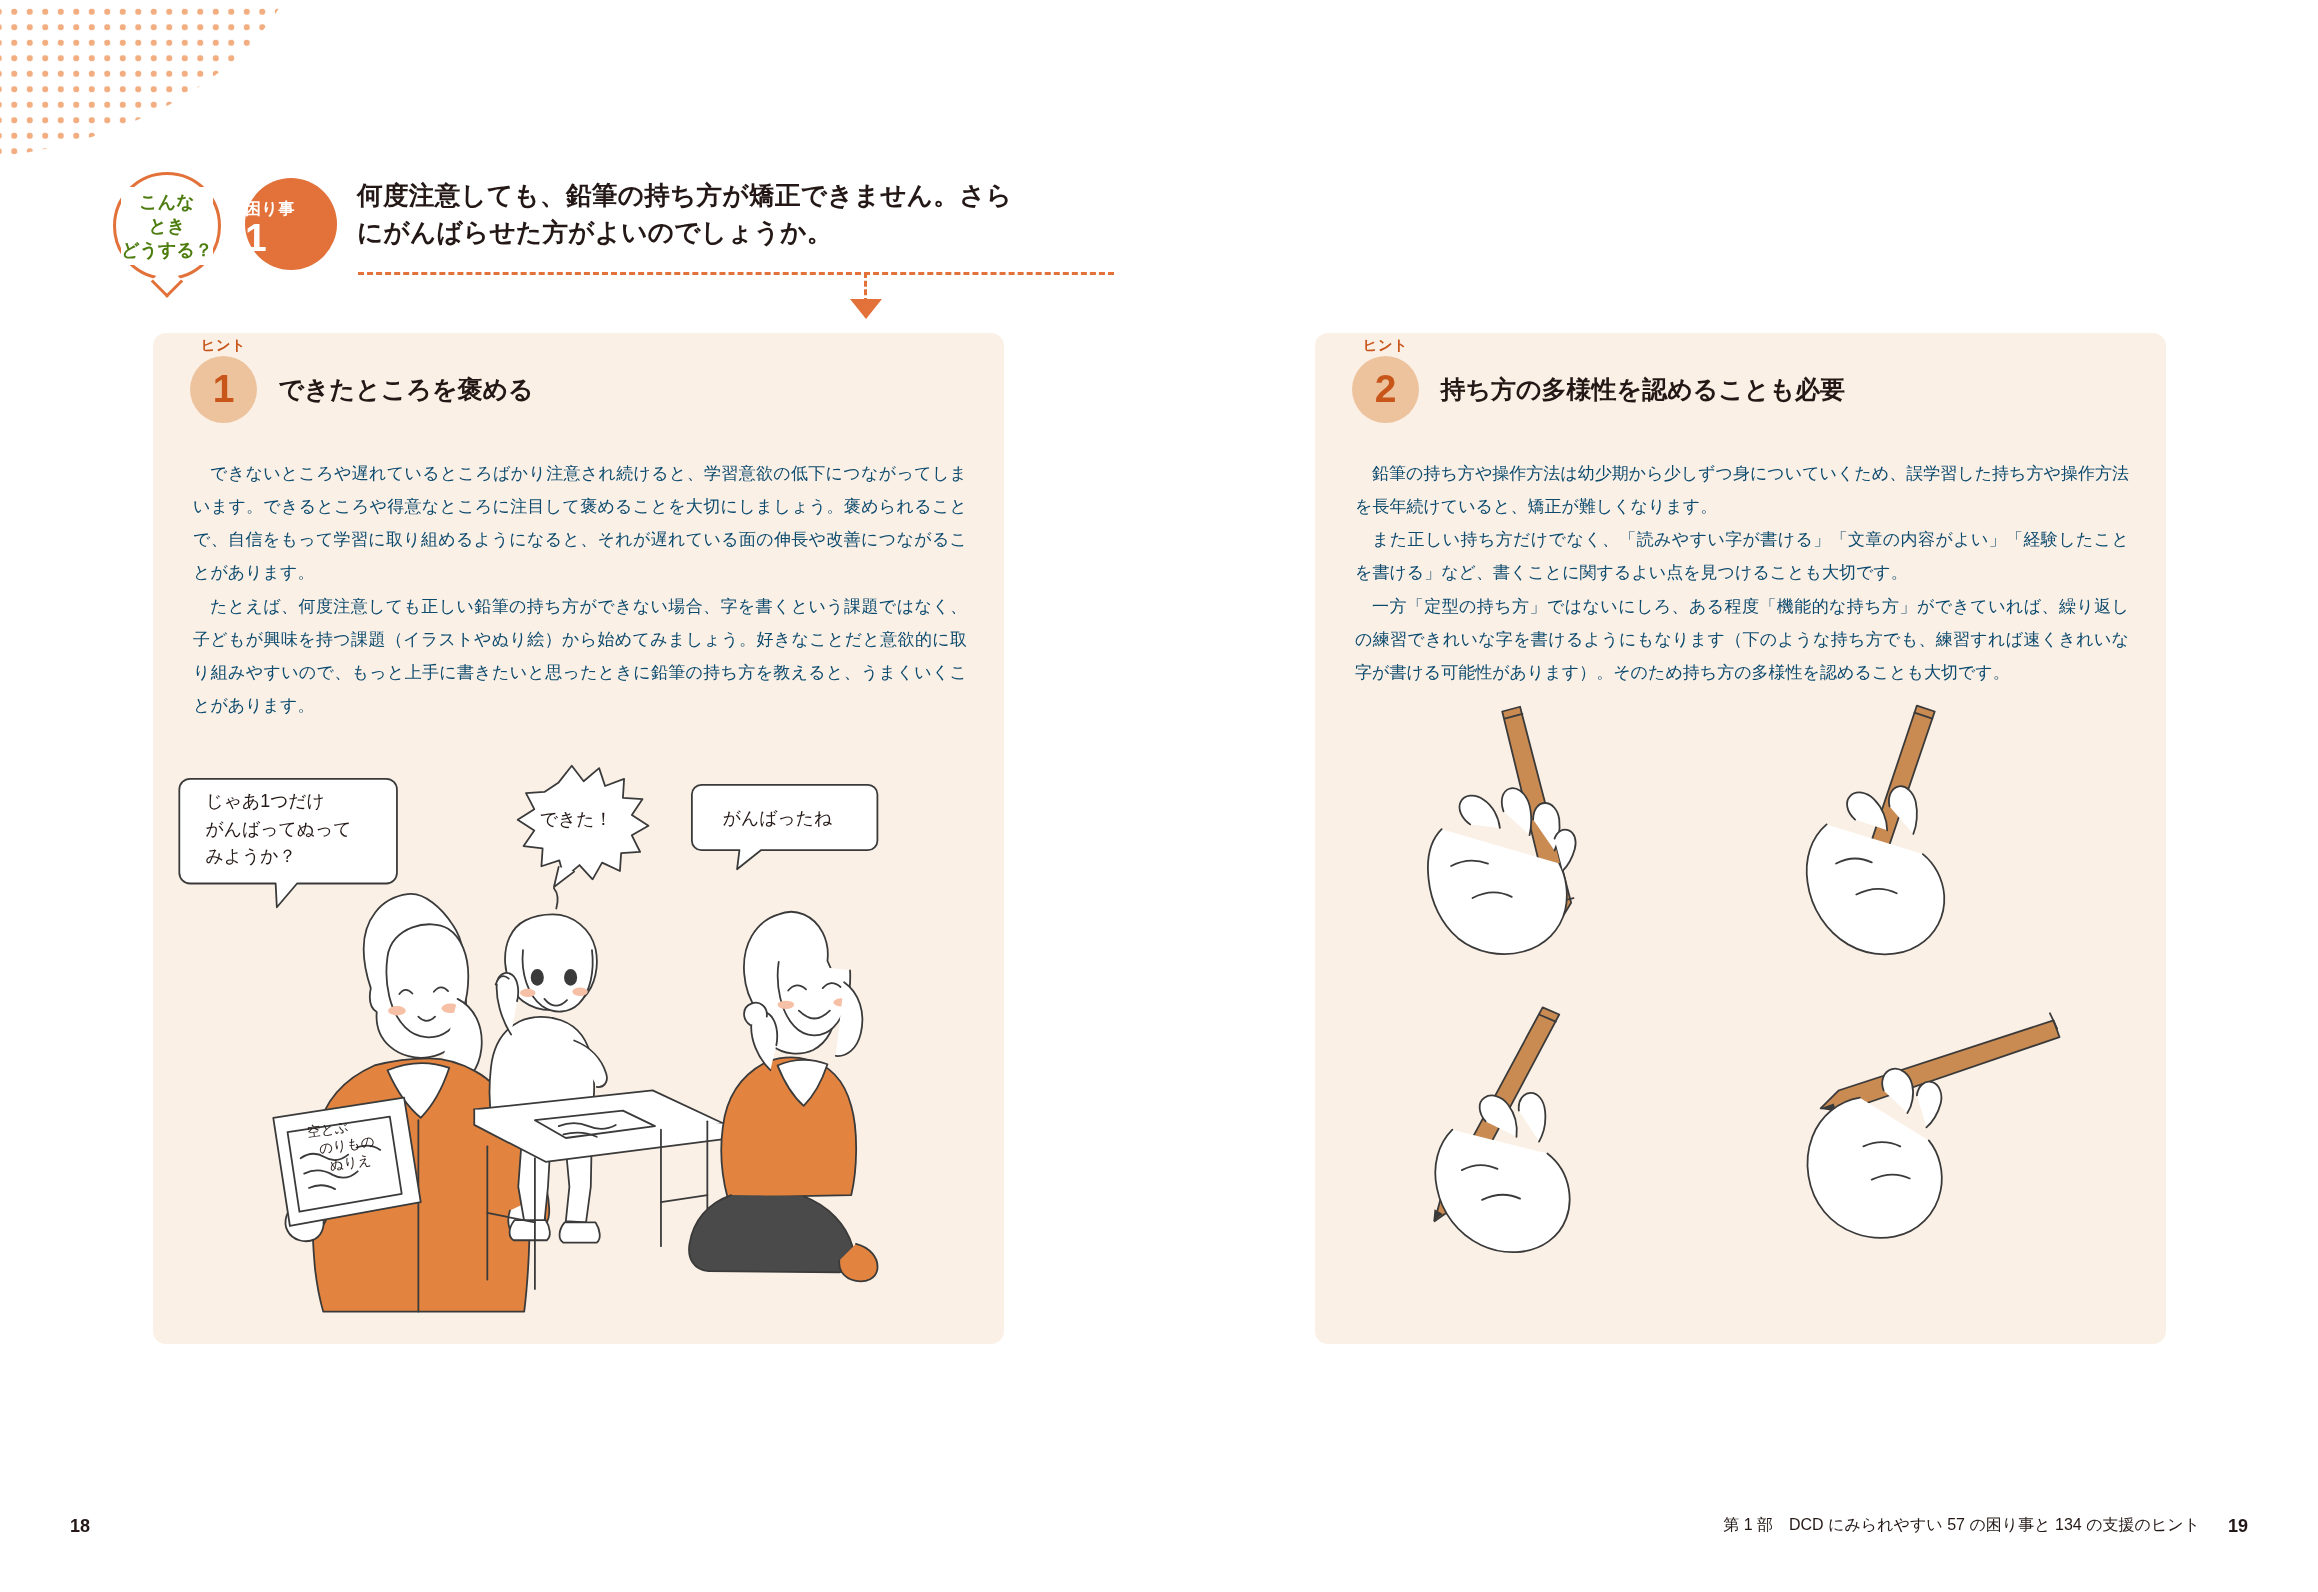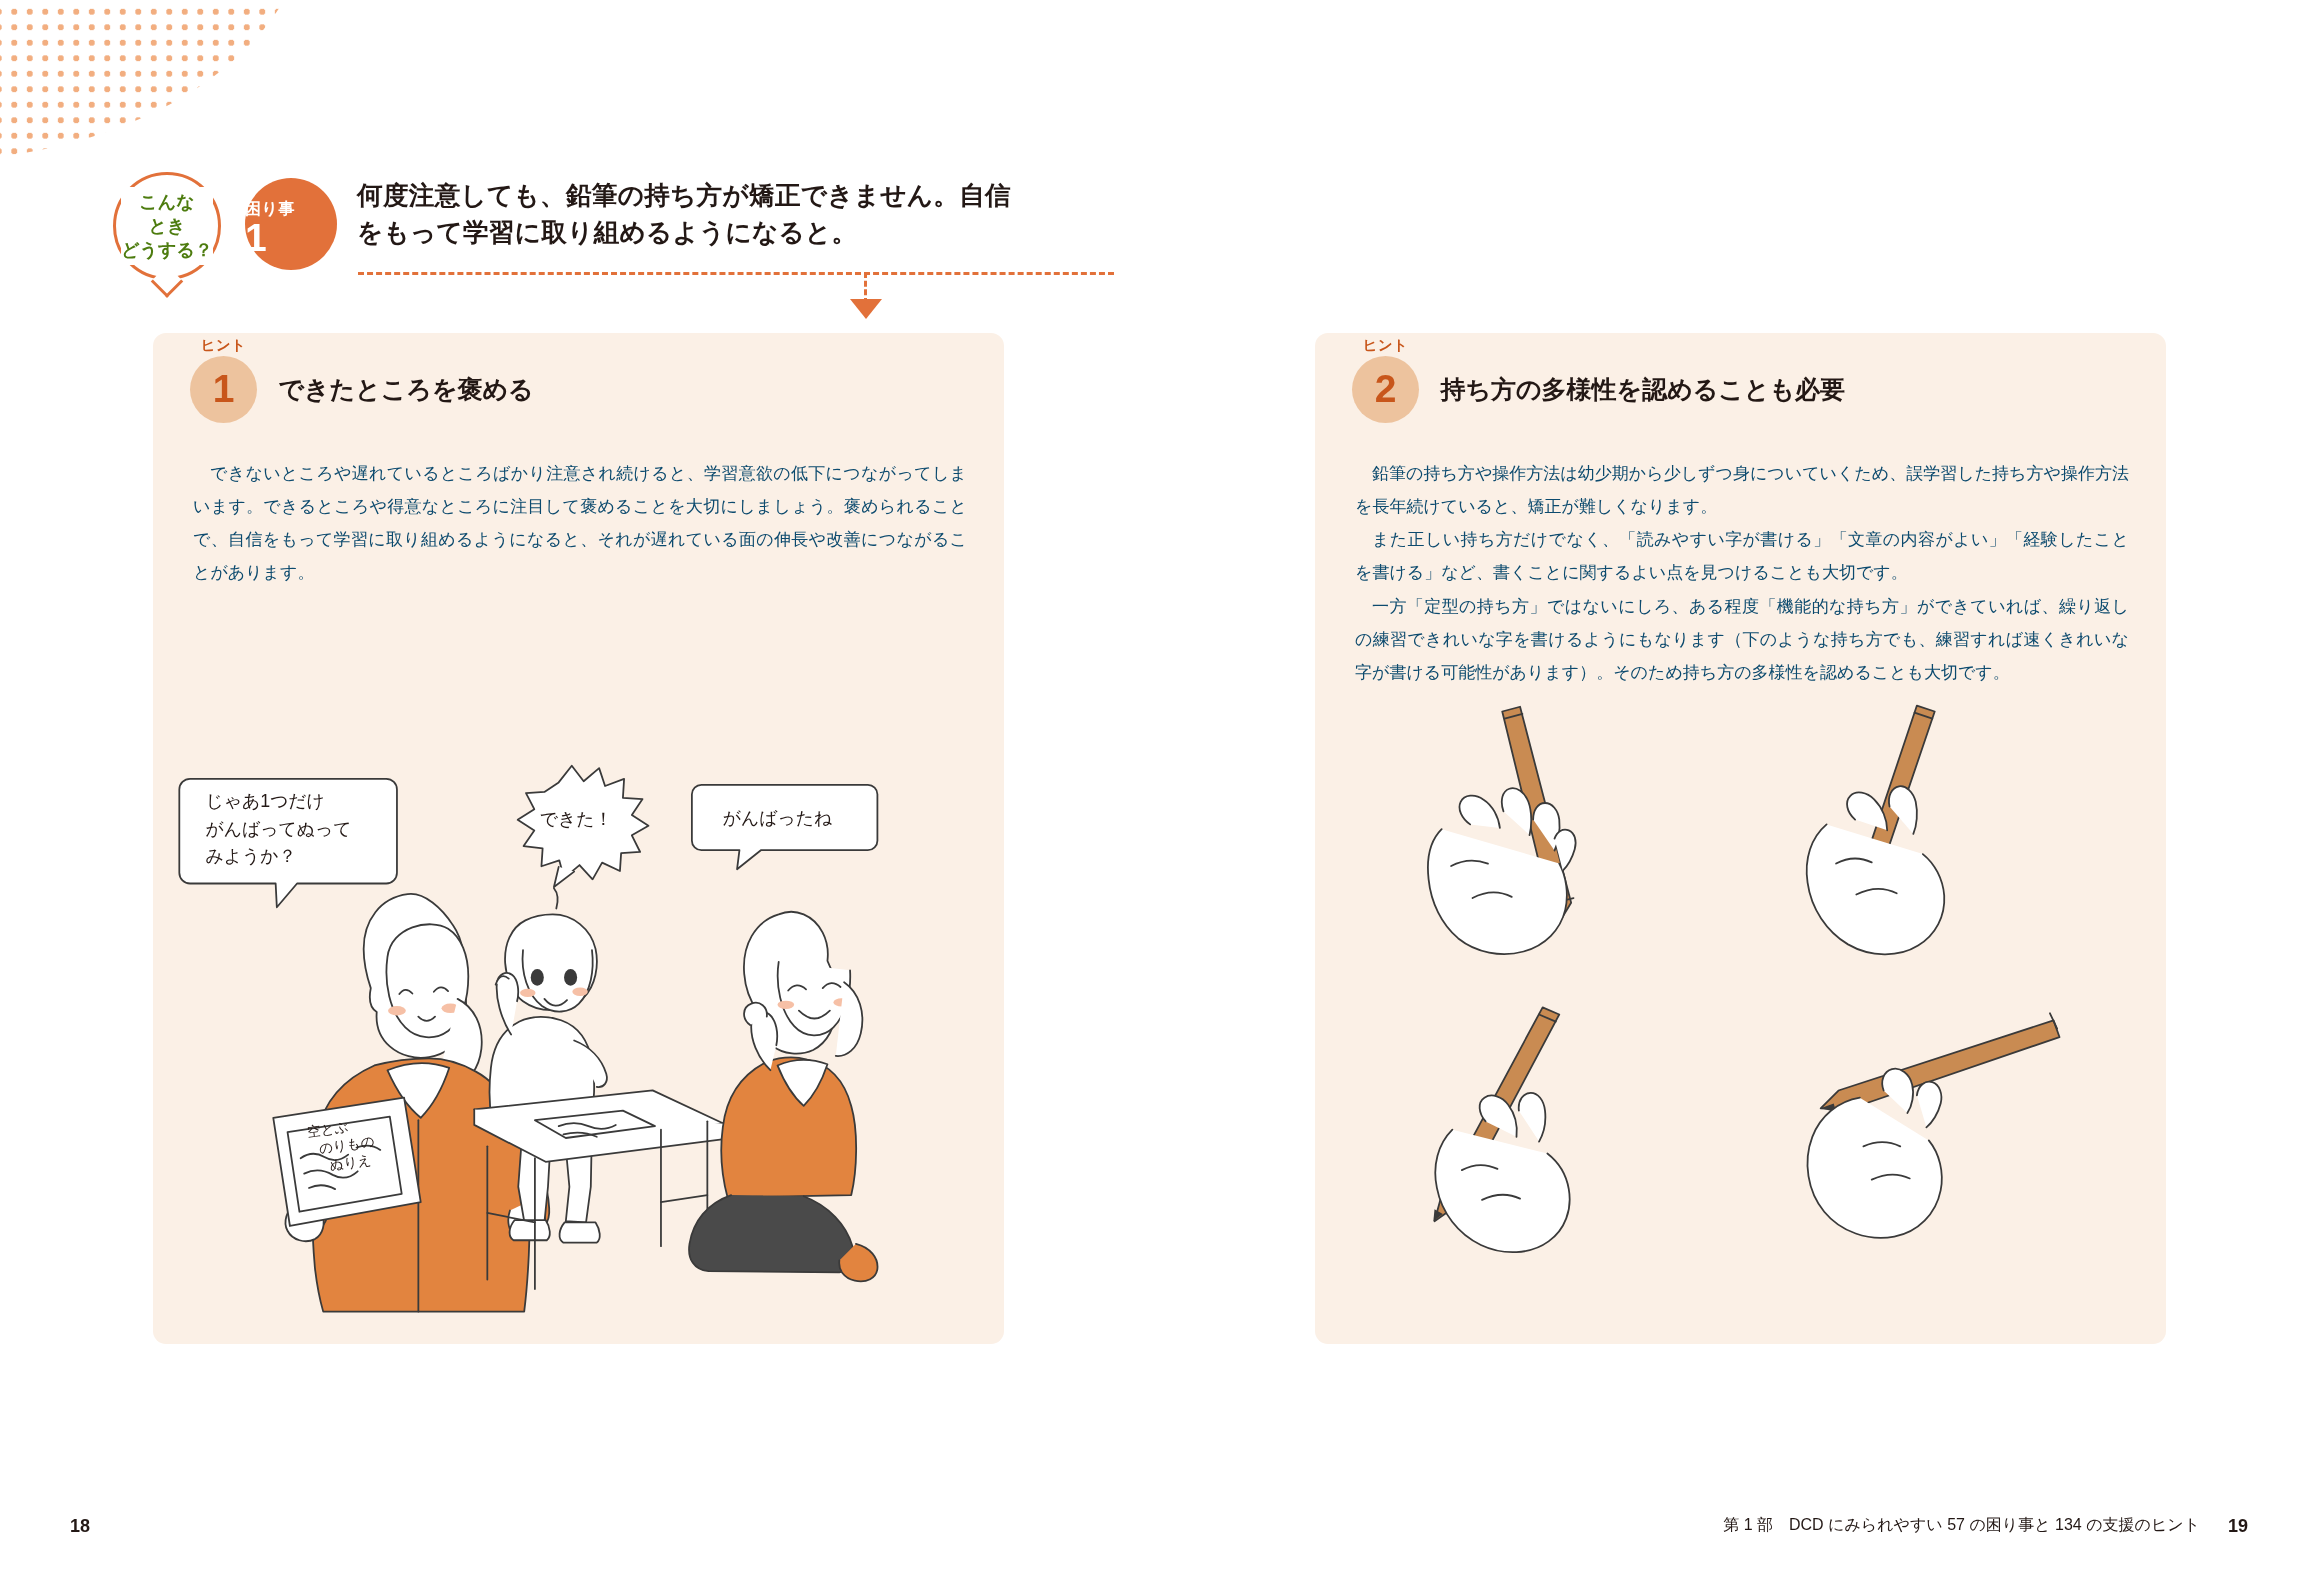--- a/index.html
+++ b/index.html
@@ -280,38 +280,39 @@
         <div>とき</div>
         <div>どうする？</div>
       </div>
     </div>
 
     <div class="komari-badge">
       <div class="kb-label">困り事</div>
       <div class="kb-num">1</div>
     </div>
 
-    <div class="question-text">何度注意しても、鉛筆の持ち方が矯正できません。自信をもって学習に取り組めるようになると。</div>
+    <div class="question-text">何度注意しても、鉛筆の持ち方が矯正できません。さらにがんばらせた方がよいのでしょうか。</div>
 
     <div class="dash-line"></div>
     <div class="dash-down"></div>
     <div class="dash-arrow"></div>
   </div>
 
   <div class="panel panel-left">
     <div class="hint-head">
       <div class="hint-circle">
         <span class="hint-kana">ヒント</span>
         <span>1</span>
       </div>
       <div class="hint-title">できたところを褒める</div>
     </div>
 
     <div class="body-text">
       <p>できないところや遅れているところばかり注意され続けると、学習意欲の低下につながってしまいます。できるところや得意なところに注目して褒めることを大切にしましょう。褒められることで、自信をもって学習に取り組めるようになると、それが遅れている面の伸長や改善につながることがあります。</p>
+      <p>たとえば、何度注意しても正しい鉛筆の持ち方ができない場合、字を書くという課題ではなく、子どもが興味を持つ課題（イラストやぬり絵）から始めてみましょう。好きなことだと意欲的に取り組みやすいので、もっと上手に書きたいと思ったときに鉛筆の持ち方を教えると、うまくいくことがあります。</p>
     </div>
   </div>
 
   <div class="illo illo-left">
     <svg width="803" height="553" viewBox="0 0 1350 930">
       <g fill="none" stroke="#3a3a3a" stroke-width="3" stroke-linecap="round" stroke-linejoin="round">
 
         <path d="M20 30 h330 a18 18 0 0 1 18 18 v140 a18 18 0 0 1 -18 18 h-150 l-34 40 l-2 -40 h-144 a18 18 0 0 1 -18 -18 v-140 a18 18 0 0 1 18 -18 z" fill="#fff"></path>
 
         <path d="M640 36 l22 -28 l20 26 l26 -22 l10 30 l32 -12 l-2 32 l33 2 l-18 27 l28 18 l-28 16 l14 28 l-32 2 l-2 30 l-30 -14 l-16 28 l-22 -24 l-26 22 l-8 -30 l-30 10 l2 -30 l-32 -4 l18 -26 l-28 -18 l28 -18 l-14 -27 l31 -2 z" fill="#fff"></path>

